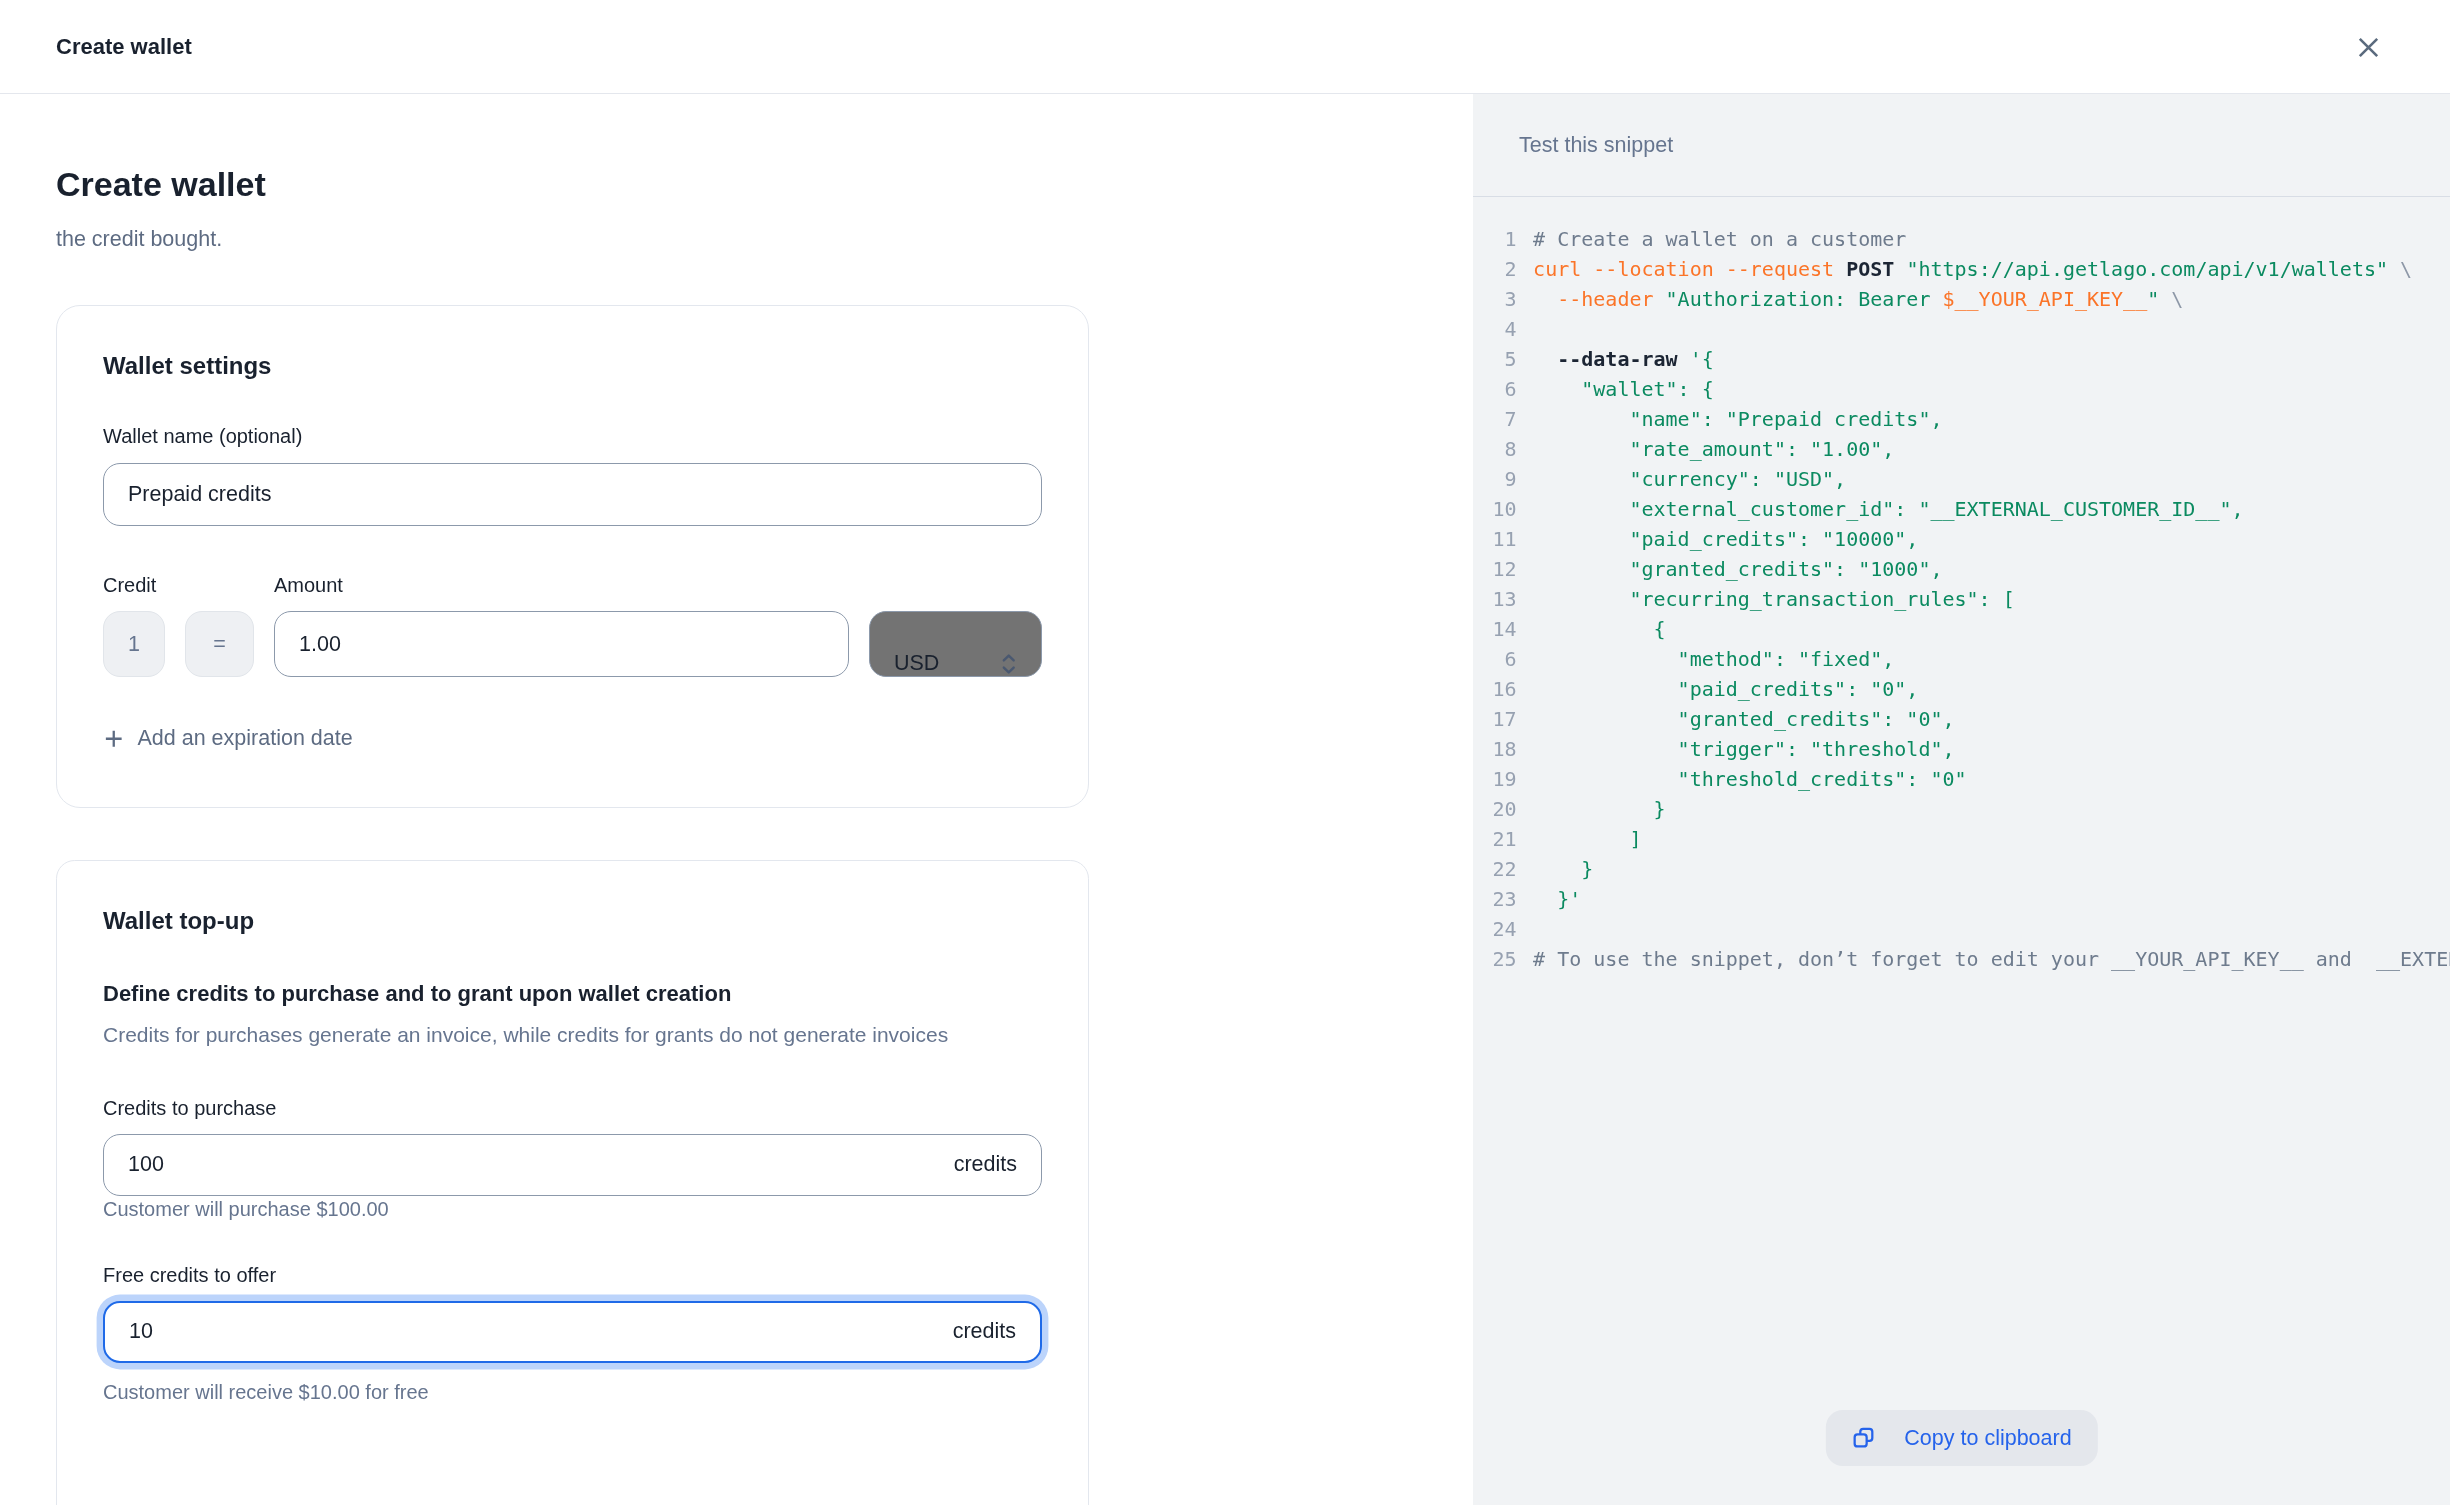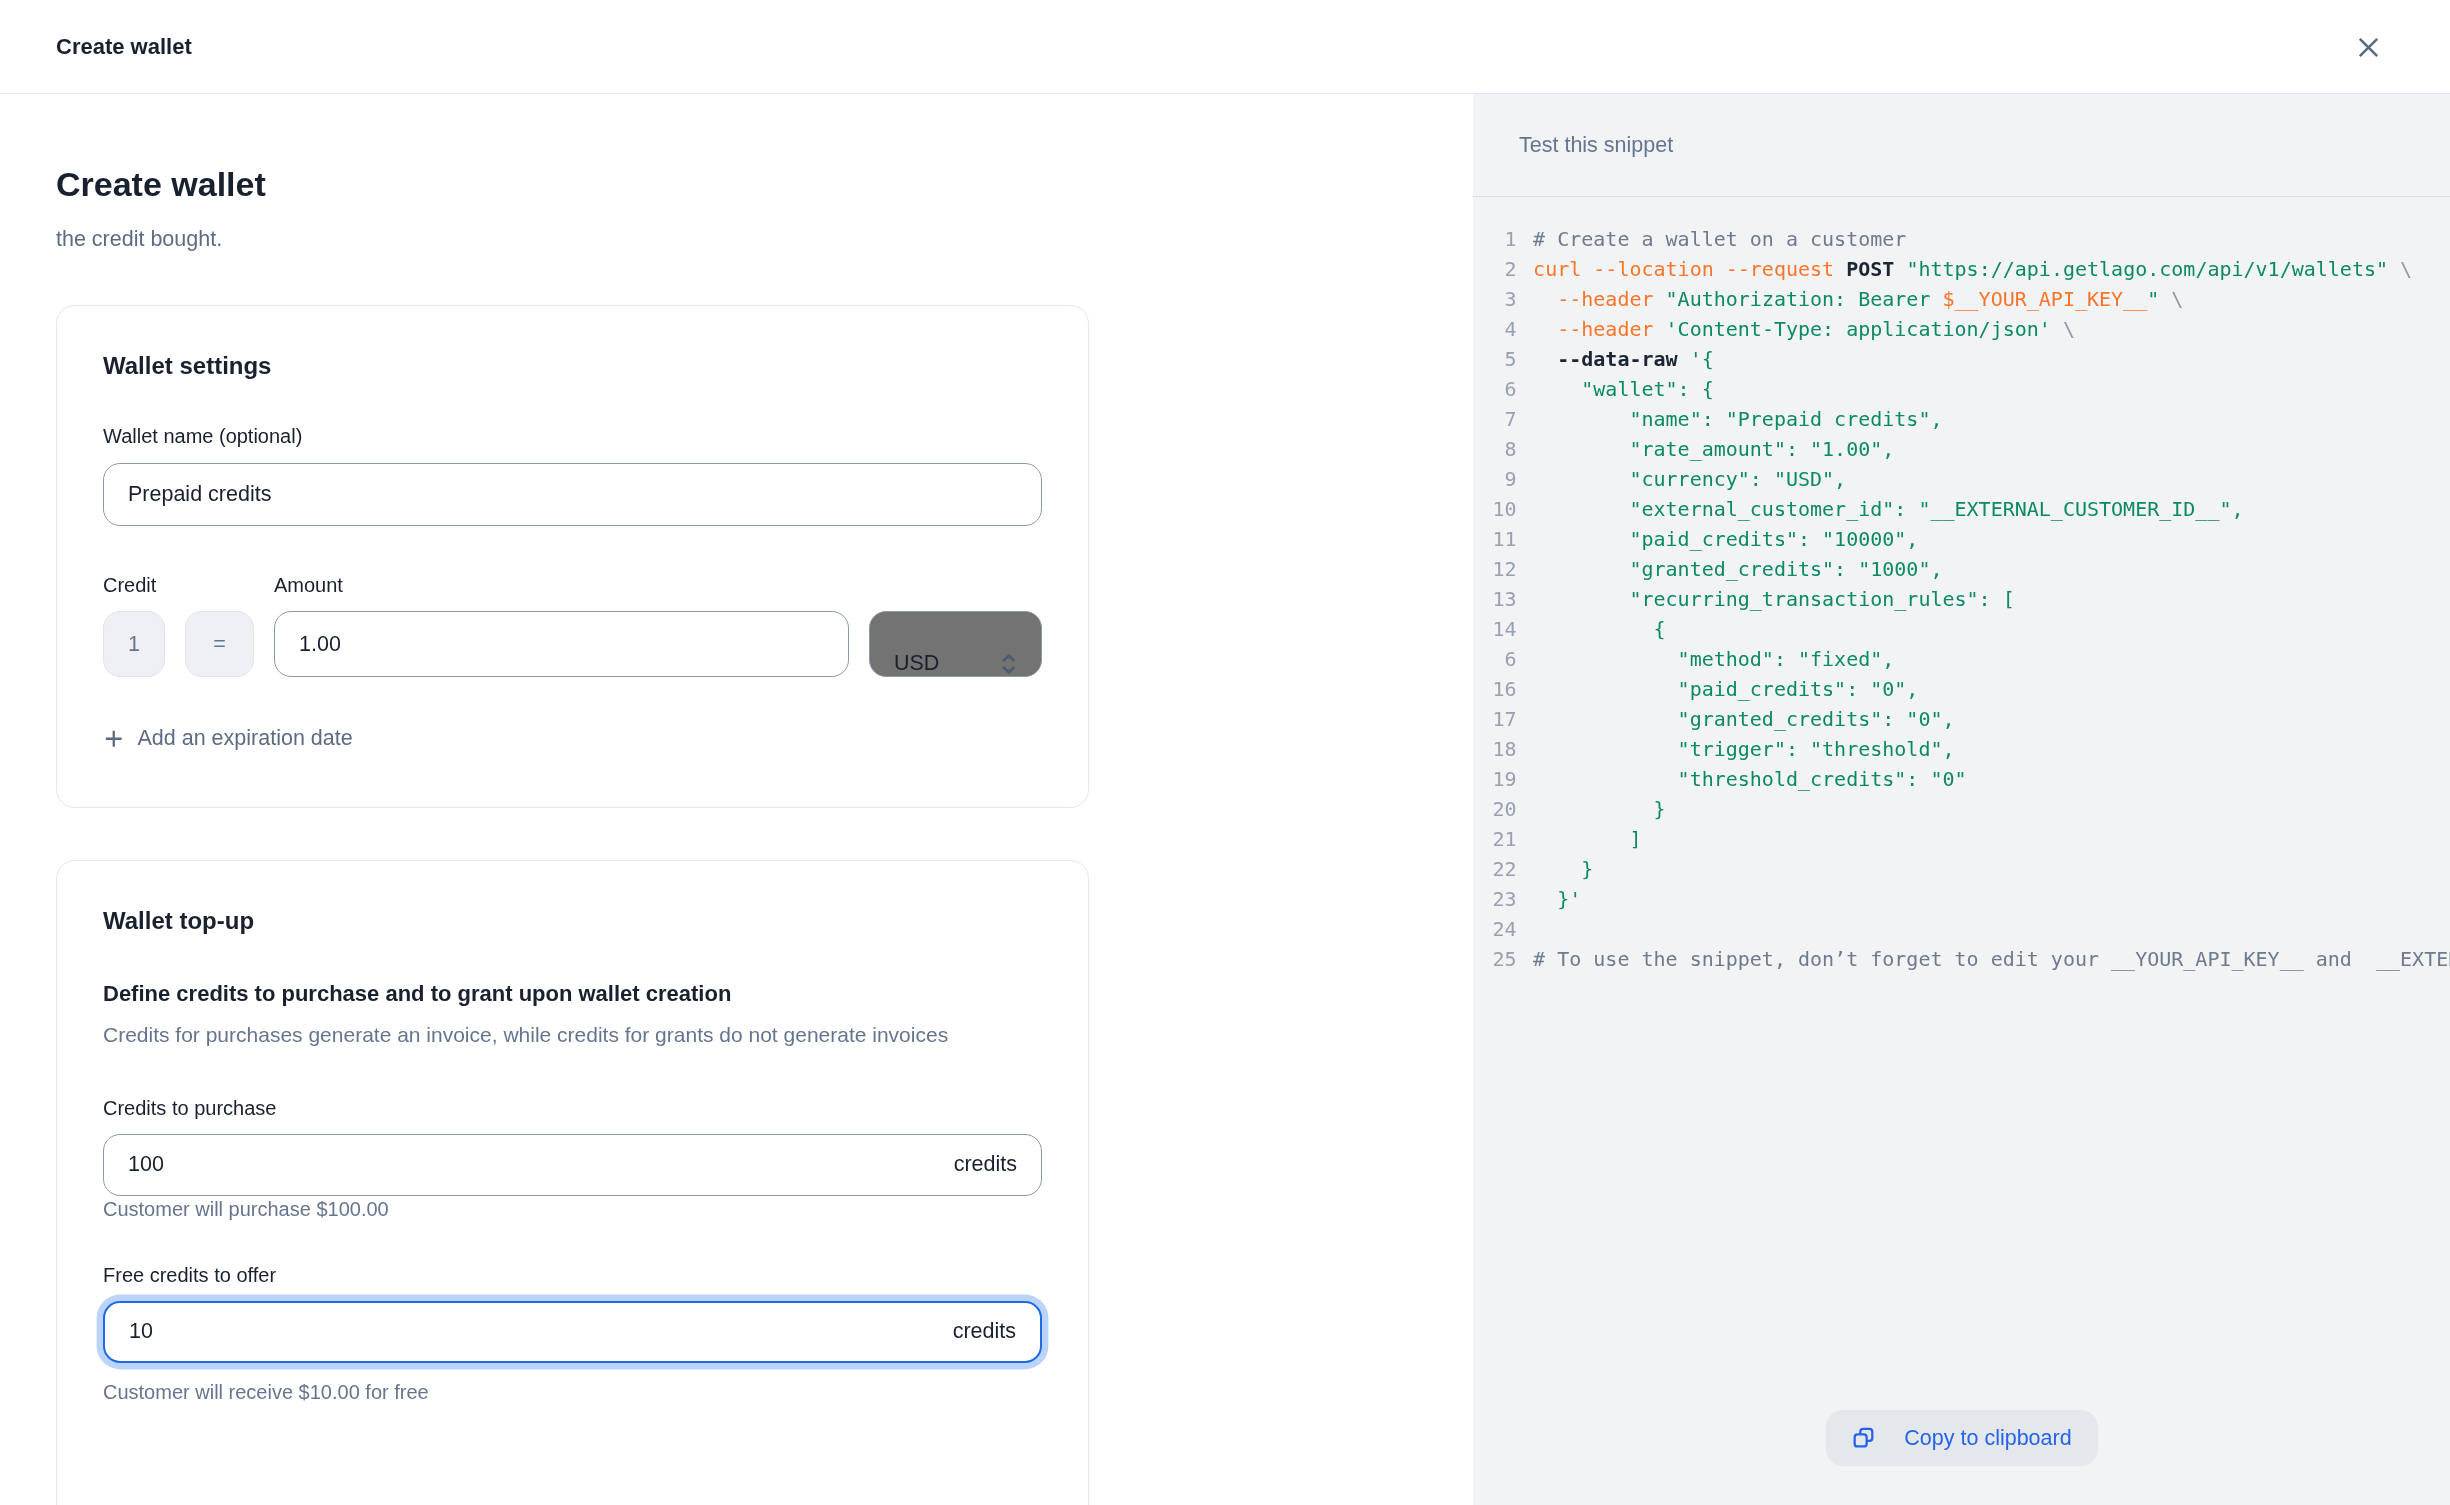--- a/index.html
+++ b/index.html
@@ -13,21 +13,21 @@
   .close-btn { position:absolute; right:60px; top:26px; width:43px; height:43px; display:flex;
                align-items:center; justify-content:center; cursor:pointer; background:none; border:none; }
 
   
   .left-panel { position:absolute; left:0; top:94px; width:1473px; height:1411px; background:#fff; overflow:hidden; }
   .left-inner { padding:68px 0 0 56px; width:1090px; }
   .page-title { font-size:34px; line-height:44px; font-weight:700; color:#19212e; }
   .page-desc { margin-top:15.7px; font-size:21.5px; line-height:34px; color:#5d6b82; }
 
   .card { width:1033px; border:1.4px solid #e3e7ee; border-radius:18.6px; background:#fff; padding:44px 46px 54px 46px; }
-  .card-1 { margin-top:49px; }
+  .card-1 { margin-top:49px;border-radius:24px; }
   .card-2 { margin-top:52px; height:787px; }
   .card-title { font-size:24px; line-height:31.5px; font-weight:700; color:#19212e; }
 
   .field-label { font-size:20px; line-height:26px; font-weight:500; color:#19212e; }
   .lbl-mt { margin-top:42px; }
 
   .text-input { margin-top:14.3px; width:100%; height:63px; border:1.4px solid #8c99ab; border-radius:17px;
                 background:#fff; font-family:"Liberation Sans", sans-serif; font-size:21.5px; color:#19212e;
                 padding:0 24px; outline:none; display:block; }
 
@@ -172,21 +172,21 @@
 
 <div class="right-panel">
   <div class="snippet-header">
     <div class="snippet-title">Test this snippet</div>
   </div>
   <div class="code-area">
     <div>
         <div class="code-line"><span class="ln">1</span><span class="lc"><span class="tok-comment"># Create a wallet on a customer</span></span></div>
         <div class="code-line"><span class="ln">2</span><span class="lc"><span class="tok-cmd">curl --location --request </span><span class="tok-kw">POST </span><span class="tok-str">"https://api.getlago.com/api/v1/wallets"</span><span class="tok-esc"> \</span></span></div>
         <div class="code-line"><span class="ln">3</span><span class="lc"><span class="tok-cmd">  --header </span><span class="tok-str">"Authorization: Bearer </span><span class="tok-cmd">$__YOUR_API_KEY__</span><span class="tok-str">"</span><span class="tok-esc"> \</span></span></div>
-        <div class="code-line"><span class="ln">4</span><span class="lc"><span class="tok-cmd">  --header </span><span class="tok-str">'Content-Type: application/json'</span><span class="tok-esc"> \</span></span></div>
+        <div class="code-line"><span class="ln">4</span></div>
         <div class="code-line"><span class="ln">5</span><span class="lc"><span class="tok-kw">  --data-raw </span><span class="tok-str">'{</span></span></div>
         <div class="code-line"><span class="ln">6</span><span class="lc"><span class="tok-str">    "wallet": {</span></span></div>
         <div class="code-line"><span class="ln">7</span><span class="lc"><span class="tok-str">        "name": "Prepaid credits",</span></span></div>
         <div class="code-line"><span class="ln">8</span><span class="lc"><span class="tok-str">        "rate_amount": "1.00",</span></span></div>
         <div class="code-line"><span class="ln">9</span><span class="lc"><span class="tok-str">        "currency": "USD",</span></span></div>
         <div class="code-line"><span class="ln">10</span><span class="lc"><span class="tok-str">        "external_customer_id": "__EXTERNAL_CUSTOMER_ID__",</span></span></div>
         <div class="code-line"><span class="ln">11</span><span class="lc"><span class="tok-str">        "paid_credits": "10000",</span></span></div>
         <div class="code-line"><span class="ln">12</span><span class="lc"><span class="tok-str">        "granted_credits": "1000",</span></span></div>
         <div class="code-line"><span class="ln">13</span><span class="lc"><span class="tok-str">        "recurring_transaction_rules": [</span></span></div>
         <div class="code-line"><span class="ln">14</span><span class="lc"><span class="tok-str">          {</span></span></div>

